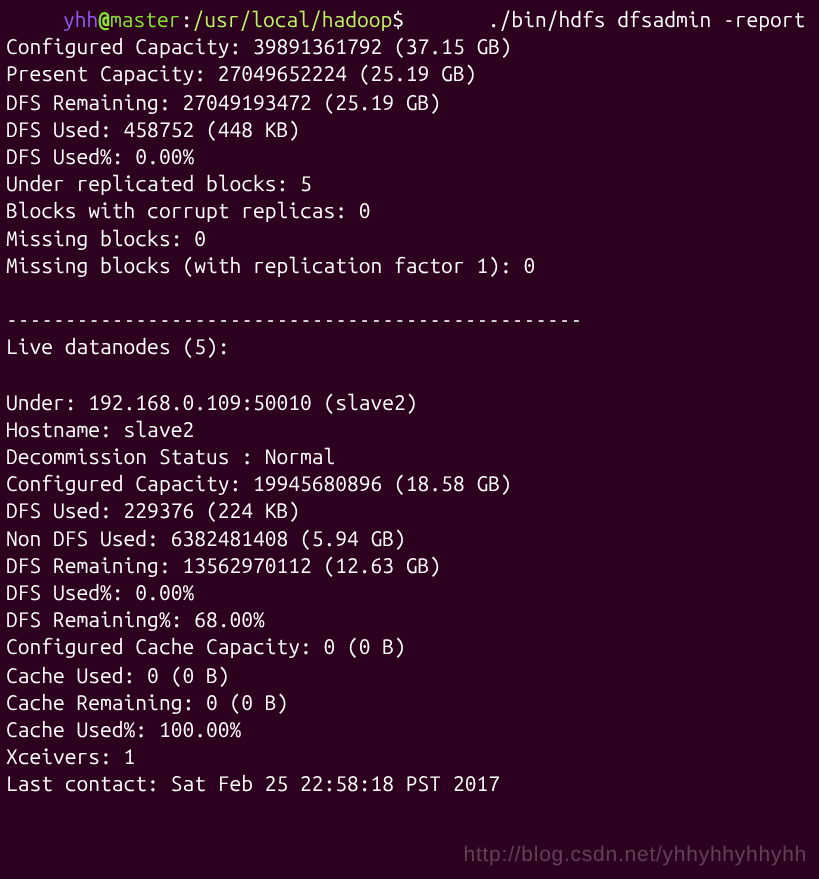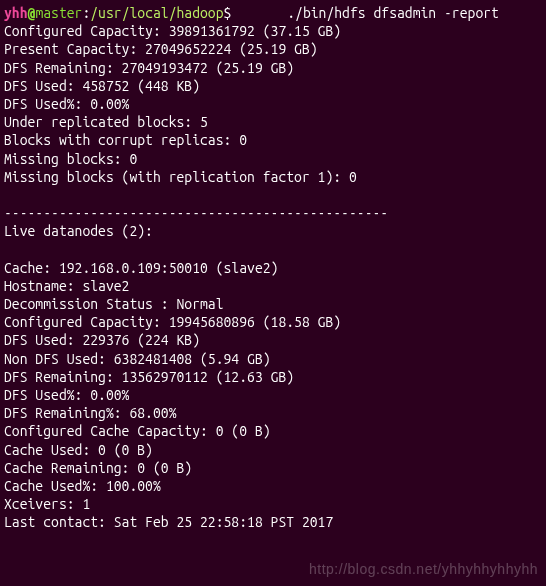--- a/index.html
+++ b/index.html
@@ -11,21 +11,21 @@
       line-height: 1.3;
       color: #ffffff;
       width: 546px;
       height: 586px;
       overflow: hidden;
       position: relative;
     }
     .terminal {
       padding: 4px 4px;
     }
-    .prompt-user { color: #ec4899; font-weight: bold; }
+    .prompt-user { color: #8b5cf6; font-weight: normal; margin-left: 38px; }
     .prompt-host { color: #8ae234; font-weight: normal; }
     .prompt-at { color: #8ae234; font-weight: bold; }
     .prompt-colon { color: #ffffff; }
     .prompt-path { color: #bef264; font-weight: normal; }
     .prompt-dollar { color: #ffffff; }
     .command { color: #ffffff; margin-left: 48px; }
     .line { white-space: pre; }
     .watermark {
       position: absolute;
       bottom: 8px;
@@ -45,23 +45,23 @@
   <div class="line">Present Capacity: 27049652224 (25.19 GB)</div>
   <div class="line">DFS Remaining: 27049193472 (25.19 GB)</div>
   <div class="line">DFS Used: 458752 (448 KB)</div>
   <div class="line">DFS Used%: 0.00%</div>
   <div class="line">Under replicated blocks: 5</div>
   <div class="line">Blocks with corrupt replicas: 0</div>
   <div class="line">Missing blocks: 0</div>
   <div class="line">Missing blocks (with replication factor 1): 0</div>
   <div class="line">&nbsp;</div>
   <div class="line">-------------------------------------------------</div>
-  <div class="line">Live datanodes (2):</div>
+  <div class="line">Live datanodes (5):</div>
   <div class="line">&nbsp;</div>
-  <div class="line">Cache: 192.168.0.109:50010 (slave2)</div>
+  <div class="line">Under: 192.168.0.109:50010 (slave2)</div>
   <div class="line">Hostname: slave2</div>
   <div class="line">Decommission Status : Normal</div>
   <div class="line">Configured Capacity: 19945680896 (18.58 GB)</div>
   <div class="line">DFS Used: 229376 (224 KB)</div>
   <div class="line">Non DFS Used: 6382481408 (5.94 GB)</div>
   <div class="line">DFS Remaining: 13562970112 (12.63 GB)</div>
   <div class="line">DFS Used%: 0.00%</div>
   <div class="line">DFS Remaining%: 68.00%</div>
   <div class="line">Configured Cache Capacity: 0 (0 B)</div>
   <div class="line">Cache Used: 0 (0 B)</div>

